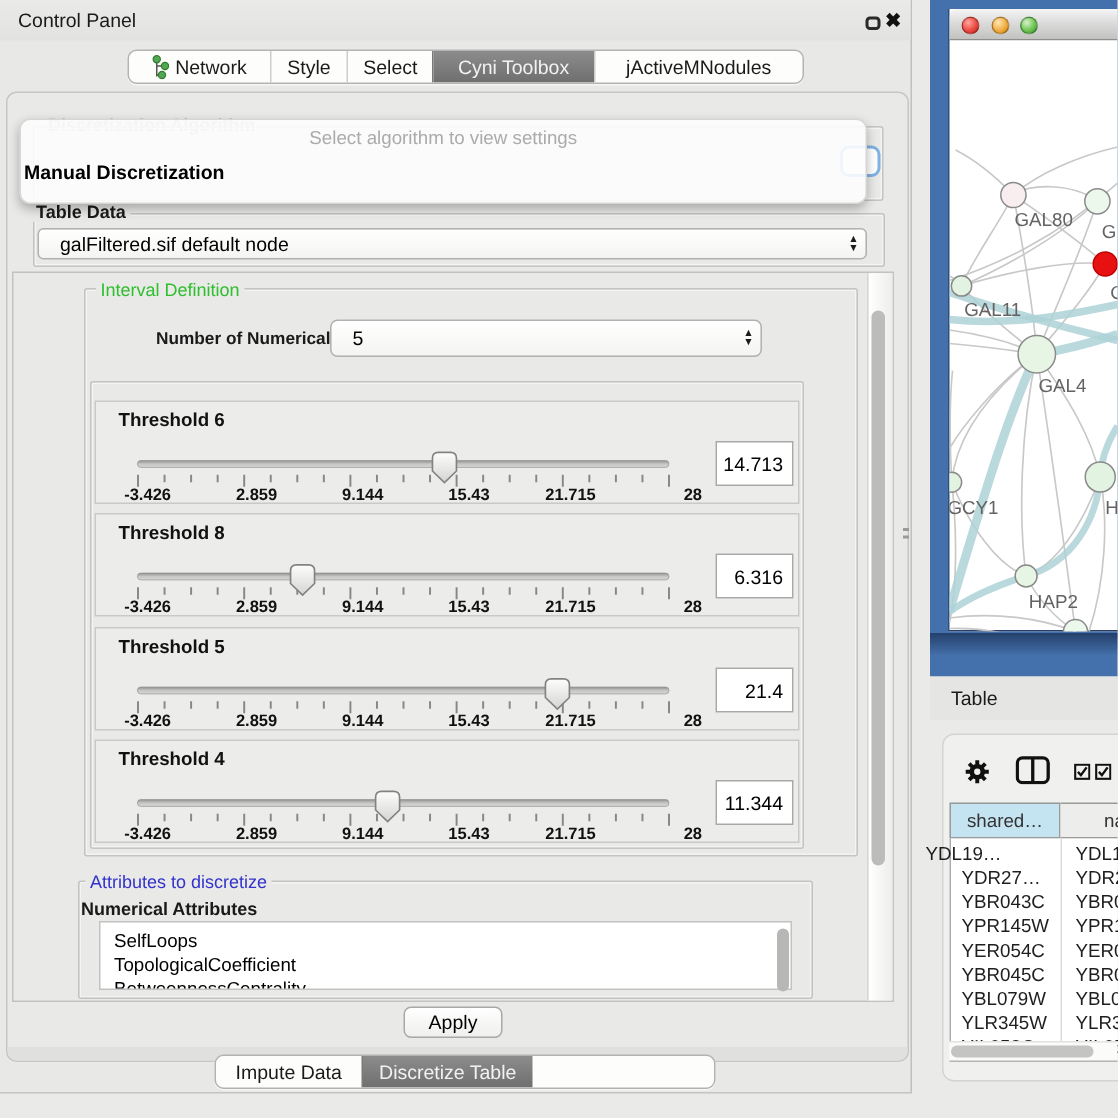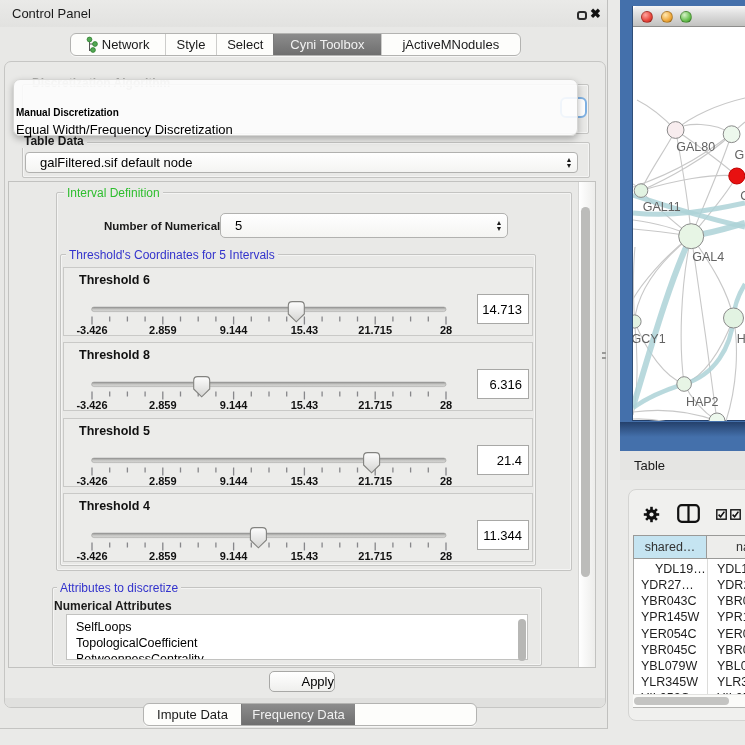--- a/index.html
+++ b/index.html
@@ -6,62 +6,62 @@
 #app{position:absolute;left:0;top:0;width:674px;height:745px}
 #win{left:0;top:0;width:608px;height:729px;background:#E8E8E6;border-right:1px solid #C0C0BE;border-bottom:1px solid #C4C4C2}
 #titlebar{left:0;top:0;width:607px;height:27px;background:linear-gradient(#EAEAE8,#E2E2E0)}
 #titlebar .t{position:absolute;left:12px;top:0;line-height:27px;font-size:13px;color:#1A1A1A}
 #fbtn{left:577px;top:11px;width:10px;height:9px;border:2px solid #2A2A2A;border-radius:3px}
 #xbtn{left:590px;top:6px;font-size:13px;font-weight:900;color:#111}
 .tabbar{height:23px;background:#FDFDFB;border:1px solid #B3B3B1;border-radius:6px;display:flex;overflow:hidden;box-shadow:0 1px 0 rgba(255,255,255,.6)}
 .tabbar .tab{height:100%;line-height:21px;font-size:13px;color:#1A1A1A;text-align:center;border-left:1px solid #CDCDCB}
 .tabbar .tab:first-child{border-left:none}
 .tabbar .sel{background:linear-gradient(#8C8C8C,#6F6F6F);color:#F2F2F2;border-left-color:#7A7A7A}
-#toptabs{left:70px;top:33px;width:451px}
+#toptabs{left:85px;top:33px;width:451px}
 #bottabs{left:143px;top:703px;width:334px}
 #outer{left:4px;top:61px;width:602px;height:647px;background:#E9E9E7;border:1px solid #C6C6C4;border-radius:7px}
 #outerband{left:5px;top:698px;width:600px;height:9px;background:#E0E0DE;border-radius:0 0 6px 6px}
 .grp{border:1px solid #C4C4C2;border-radius:2px;box-shadow:inset 0 0 0 1px rgba(255,255,255,.5)}
 .glab{font-size:12px;background:#E9E9E7;padding:0 3px;white-space:nowrap}
 .blue{color:#3333CC}.green{color:#2EBE2E}
 #discgrp{left:22px;top:84px;width:567px;height:50px}
 #focstub{left:560px;top:97px;width:27px;height:21px;background:#FFF;border:2px solid #7FB1E3;border-radius:6px}
 #disclab{left:32px;top:76px;font-size:12px;font-weight:bold;color:#A9A9A7}
 #popup{left:13px;top:79px;width:565px;height:57px;background:rgba(253,253,253,0.9);border:1px solid #D6D6D4;border-radius:7px;box-shadow:0 3px 7px rgba(0,0,0,.28)}
 #popup .prompt{position:absolute;left:0;top:5px;width:100%;text-align:center;font-size:12.5px;color:#ABABAB}
-#popup .it1{position:absolute;left:2px;top:26.5px;font-size:10px;font-weight:bold;color:#000}
+#popup .it1{position:absolute;left:2px;top:26.5px;font-size:13px;font-weight:bold;color:#000}
 #popup .it2{position:absolute;left:2px;top:41.5px;font-size:13px;color:#000}
 #tdgrp{left:22px;top:142px;width:568px;height:36px}
 #tdlab{left:21px;top:134px;font-size:12px;font-weight:bold;color:#1A1A1A;background:#E8E8E6;padding:0 3px}
 .combo{background:linear-gradient(#FFFFFF,#F4F4F2);border:1px solid #B1B1AF;border-radius:4px;font-size:13px;color:#000}
 .combo .cv{position:absolute;left:14px;top:0;white-space:nowrap}
 .carr{position:absolute;right:3px;width:10px;font-size:7px;line-height:5.5px;color:#1A1A1A;text-align:center}
 #combo1{left:25px;top:152px;width:553px;height:21px}
 #combo1 .cv{line-height:20px}
 #combo5{left:220px;top:213px;width:288px;height:25px;border-radius:5px}
 #combo5 .cv{line-height:24px}
 #viewport{left:8px;top:181px;width:588px;height:487px;border:1px solid #C2C2C0;background:#E9E9E7}
 #vsb{left:578px;top:182px;width:17px;height:485px;background:linear-gradient(to right,#FFFFFF,#EDEDEB);border-left:1px solid #D6D6D4}
 #vsbthumb{left:581px;top:207px;width:9px;height:370px;background:#BCBCBA;border-radius:4.5px}
 #intgrp{left:56px;top:192px;width:516px;height:379px}
 #intlab{left:64px;top:186px}
 #numlab{left:104px;top:220px;font-size:11.5px;font-weight:bold;color:#1A1A1A}
 #thrgrp{left:60px;top:254px;width:476px;height:312px}
 #thrlab{left:66px;top:248px}
 .tpanel{left:63px;width:470px;height:69px;background:#ECECEA;border:1px solid #C9C9C7}
 .tname{position:absolute;left:15px;top:5px;font-size:12.5px;font-weight:bold;color:#111}
-.tl{position:absolute;width:44px;top:55.5px;text-align:center;font-size:11px;font-weight:bold;color:#111}
+.tl{position:absolute;width:44px;top:55.5px;text-align:right;font-size:11px;font-weight:bold;color:#111}
 .vbox{position:absolute;left:413px;top:26px;width:52px;height:30px;background:#FFF;border:1px solid #A8A8A6;font-size:13px;color:#000;text-align:right;line-height:29px;padding-right:6px}
 #attgrp{left:52px;top:587px;width:490px;height:79px}
 #attlab{left:57px;top:581px}
 #numattr{left:54px;top:599px;font-size:12px;font-weight:bold;color:#1A1A1A}
 #list{left:66px;top:614px;width:462px;height:46px;background:#FFF;border:1px solid #C2C2C0;overflow:hidden}
 #list div{position:absolute;left:9px;font-size:12.5px;color:#000}
 #listthumb{left:518px;top:619px;width:8px;height:42px;background:#B7B7B5;border-radius:4px}
-#apply{left:269px;top:671px;width:66px;height:21px;background:linear-gradient(#FFFFFF,#EFEFED);border:1px solid #A8A8A6;border-radius:5px;font-size:13px;color:#000;text-align:right;line-height:19px}
+#apply{left:269px;top:671px;width:66px;height:21px;background:linear-gradient(#FFFFFF,#EFEFED);border:1px solid #A8A8A6;border-radius:5px;font-size:13px;color:#000;text-align:center;line-height:19px}
 .tl1{width:12px;height:12px;border-radius:6px;border:0.5px solid rgba(0,0,0,.25)}
 .trow{font-size:12.5px;color:#1E1E1E;white-space:nowrap}
 #divhandle{left:602px;top:352px;width:4px;height:7px;border-top:2px solid #9A9A98;border-bottom:2px solid #9A9A98}
 </style></head><body>
 <div id="app">
 <div id="win" class="abs">
   <div id="titlebar" class="abs">
         <span class="t">Control Panel</span>
       </div>
   <div id="fbtn" class="abs"></div>
@@ -95,21 +95,20 @@
   <div id="vsb" class="abs"></div>
   <div id="vsbthumb" class="abs"></div>
   <div id="intgrp" class="grp abs"></div>
   <div id="intlab" class="glab green abs">Interval Definition</div>
   <div id="numlab" class="abs">Number of Numerical</div>
   <div id="combo5" class="combo abs">
         <span class="cv">5</span>
         <span class="carr" style="top:6px">▲<br>▼</span>
       </div>
   <div id="thrgrp" class="grp abs"></div>
-  <div id="thrlab" class="glab blue abs">Threshold's Coordinates for 5 Intervals</div>
   <div class="tpanel abs" style="top:267px">
         <svg class="abs" style="left:0;top:0" width="469" height="69" viewBox="0 0 469 69">
           <defs>
             <linearGradient id="thg" x1="0" y1="0" x2="0" y2="1">
               <stop offset="0" stop-color="#FDFDFD"></stop>
               <stop offset="1" stop-color="#D4D4D2"></stop>
             </linearGradient>
             <linearGradient id="trk" x1="0" y1="0" x2="0" y2="1">
               <stop offset="0" stop-color="#8F8F8D"></stop>
               <stop offset="0.5" stop-color="#C6C6C4"></stop>
@@ -292,25 +291,25 @@
   <div id="numattr" class="abs">Numerical Attributes</div>
   <div id="list" class="abs">
         <div style="top:5px">SelfLoops</div>
         <div style="top:21px">TopologicalCoefficient</div>
         <div style="top:37px">BetweennessCentrality</div>
       </div>
   <div id="listthumb" class="abs"></div>
   <div id="apply" class="abs">Apply</div>
   <div id="bottabs" class="tabbar abs">
     <div class="tab" style="width:97px">Impute Data</div>
-    <div class="tab sel" style="width:114px">Frequency Data</div>
+    <div class="tab sel" style="width:114px">Discretize Table</div>
   </div>
   <div id="popup" class="abs">
+        <div class="prompt">Select algorithm to view settings</div>
         <div class="it1">Manual Discretization</div>
-        <div class="it2">Equal Width/Frequency Discretization</div>
       </div>
 </div>
 <div id="divhandle" class="abs"></div>
 
 <div class="abs" style="left:620px;top:0;width:125px;height:451px;background:#4470AB"></div>
 <div class="abs" style="left:632px;top:6px;width:113px;height:415px;border-left:1px solid #2F4E78;border-bottom:1px solid #24406B;background:#FFF"></div>
 <div class="abs" style="left:633px;top:6px;width:112px;height:21px;background:linear-gradient(#F5F5F5,#DCDCDC 45%,#C2C2C0);border-bottom:1px solid #8E8E8C;border-top-left-radius:5px"></div>
 <div class="abs tl1" style="left:641px;top:11px;background:radial-gradient(circle at 35% 30%,#FFA49E,#E8463C 60%,#B5271F)"></div>
 <div class="abs tl1" style="left:661px;top:11px;background:radial-gradient(circle at 35% 30%,#FFE8B0,#EFA83B 60%,#C07E17)"></div>
 <div class="abs tl1" style="left:680px;top:11px;background:radial-gradient(circle at 35% 30%,#D6F2C8,#68C04F 60%,#3C8F2C)"></div>
@@ -392,21 +391,21 @@
       <path d="M2.6,5.6 L4.6,7.8 L8.4,2.6" fill="none" stroke="#111" stroke-width="1.6"></path>
     </svg>
     <svg class="abs" style="left:729.5px;top:509px" width="11" height="11" viewBox="0 0 11 11">
       <rect x="0.8" y="0.8" width="9.4" height="9.4" fill="none" stroke="#111" stroke-width="1.4"></rect>
       <path d="M2.6,5.6 L4.6,7.8 L8.4,2.6" fill="none" stroke="#111" stroke-width="1.6"></path>
     </svg>
 <div class="abs" style="left:633px;top:535px;width:74px;height:24px;background:#C5E4F1;border:1px solid #9A9A98;font-size:12.5px;color:#333;text-align:center;line-height:23px">shared…</div>
 <div class="abs" style="left:707px;top:535px;width:38px;height:24px;background:#EDEDEB;border-top:1px solid #9A9A98;border-bottom:1px solid #9A9A98;font-size:12.5px;color:#333;padding-left:29px;line-height:23px">na</div>
 <div class="abs" style="left:633px;top:559px;width:112px;height:135px;background:#FFF;border-left:1px solid #ABABA9"></div>
 <div class="abs" style="left:707px;top:559px;width:1px;height:135px;background:#DCDCDA"></div>
-<div class="abs trow" style="left:655px;top:561.8px">YDL19…</div>
+<div class="abs trow" style="left:617px;top:561.8px">YDL19…</div>
     <div class="abs trow" style="left:717px;top:561.8px">YDL19</div>
     <div class="abs trow" style="left:641px;top:578.0px">YDR27…</div>
     <div class="abs trow" style="left:717px;top:578.0px">YDR27</div>
     <div class="abs trow" style="left:641px;top:594.2px">YBR043C</div>
     <div class="abs trow" style="left:717px;top:594.2px">YBR04</div>
     <div class="abs trow" style="left:641px;top:610.4px">YPR145W</div>
     <div class="abs trow" style="left:717px;top:610.4px">YPR14</div>
     <div class="abs trow" style="left:641px;top:626.6px">YER054C</div>
     <div class="abs trow" style="left:717px;top:626.6px">YER05</div>
     <div class="abs trow" style="left:641px;top:642.8px">YBR045C</div>

